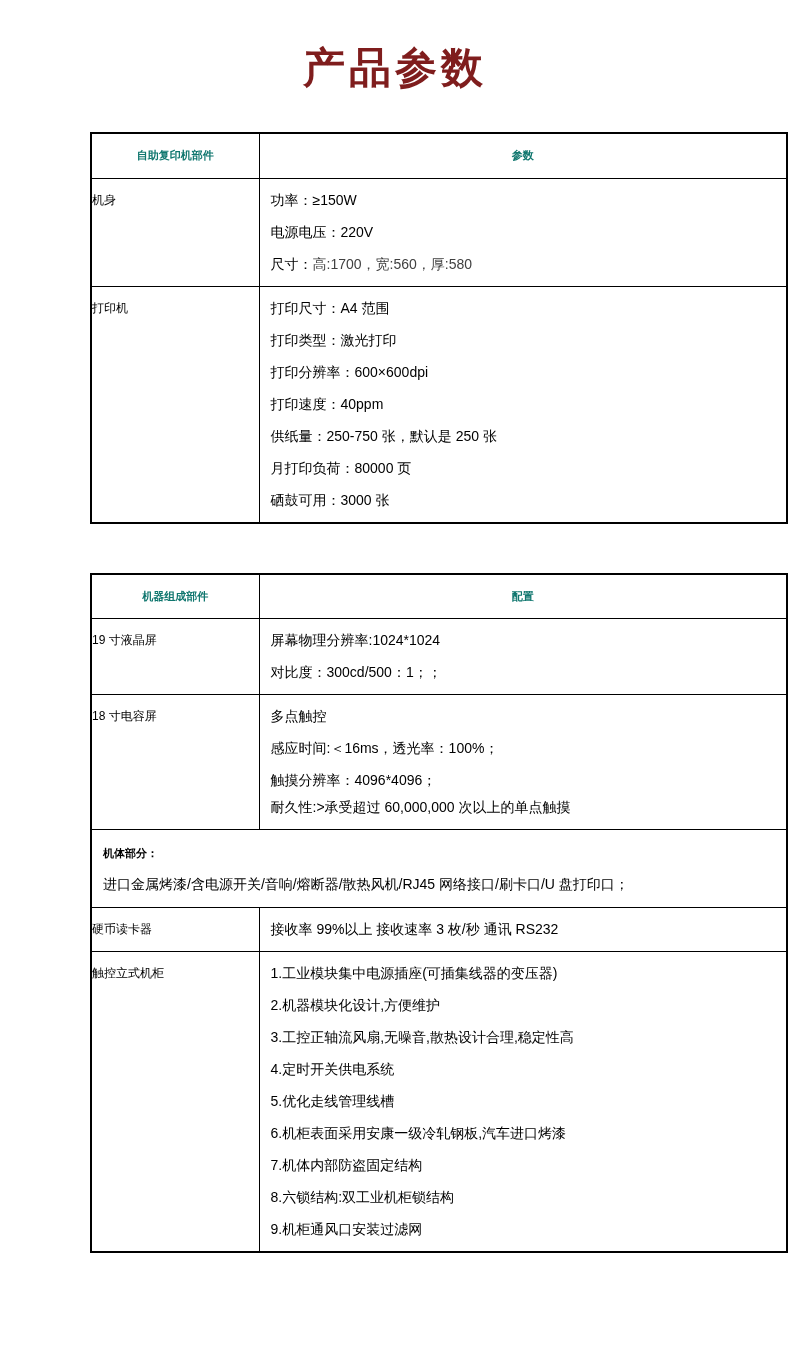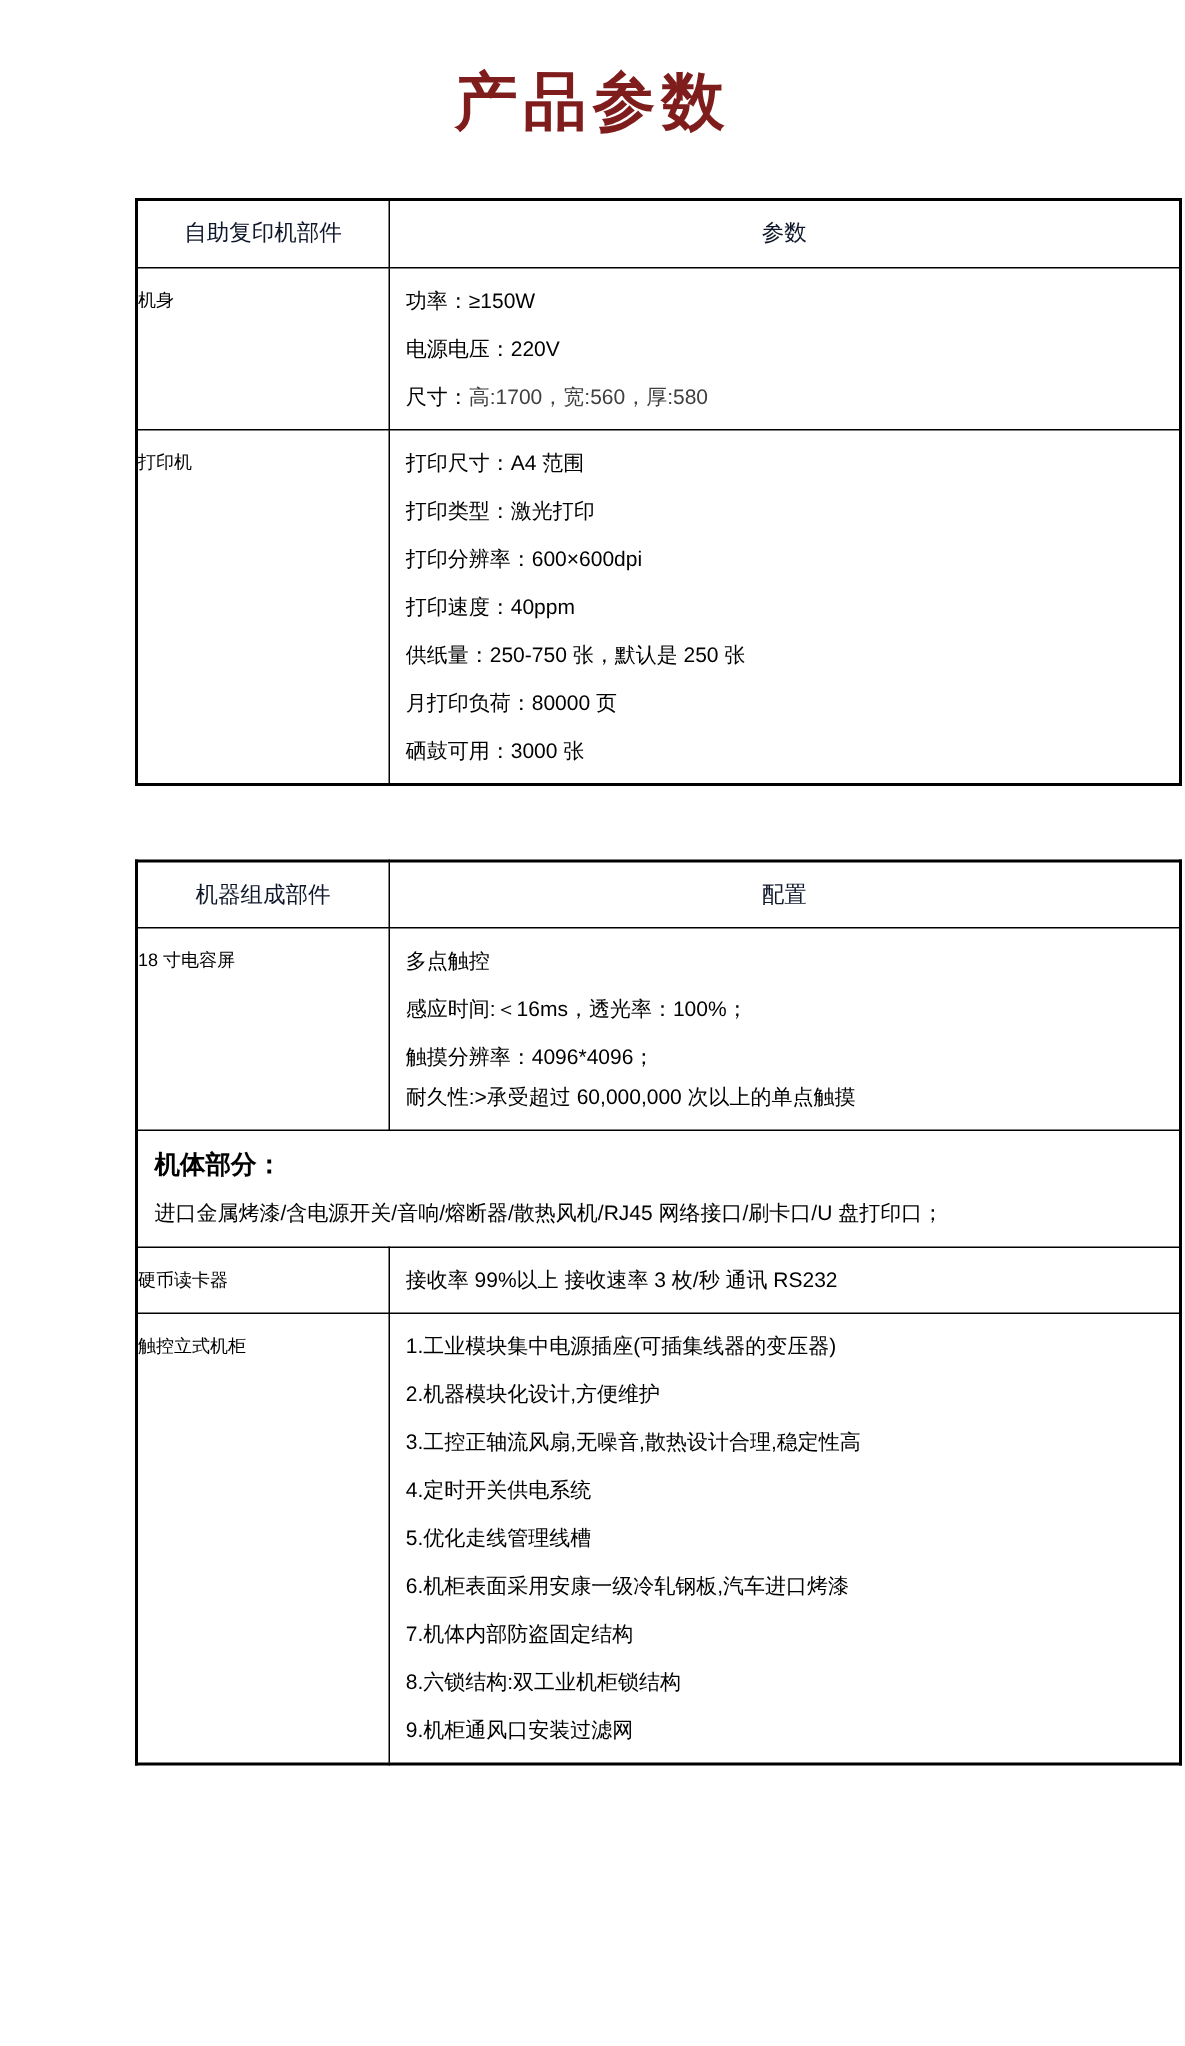--- a/index.html
+++ b/index.html
@@ -34,23 +34,23 @@
   table.spec-table.second { margin-top: 49px; }
   .spec-table th, .spec-table td {
     border: 1px solid #000000;
     vertical-align: top;
   }
   .spec-table { border: 2px solid #000000; }
   .spec-table th {
     height: 45px;
     vertical-align: middle;
     text-align: center;
-    font-size: 15px;
-    font-weight: normal;
-    color: #0f172a;
+    font-size: 11px;
+    font-weight: bold;
+    color: #0f766e;
   }
   .col1 { width: 168px; }
   .col2 { width: 528px; }
   .label-cell {
     padding: 12px 8px 8px 0;
     font-size: 12px;
     line-height: 18px;
   }
   .value-cell {
     padding: 5px 10px 6px 11px;
@@ -61,21 +61,21 @@
     line-height: 18px;
     white-space: nowrap;
   }
   .line.tight { padding-top: 2px; }
   .red { color: #404040; }
   .fullwidth-cell {
     padding: 8px 10px 8px 11px;
   }
   .section-title {
     padding: 6px 0;
-    font-size: 17px;
+    font-size: 11px;
     font-weight: bold;
     line-height: 18px;
   }
   .section-text {
     padding: 7px 0 6px 0;
     font-size: 14px;
     line-height: 18px;
     white-space: nowrap;
   }
 </style>
@@ -115,20 +115,27 @@
   </tbody>
     </table>
 
   <table class="spec-table second">
     <tbody>
         <tr>
       <th class="col1">机器组成部件</th>
       <th class="col2">配置</th>
     </tr>
     <tr>
+      <td class="label-cell">19 寸液晶屏</td>
+      <td class="value-cell">
+        <div class="line">屏幕物理分辨率:1024*1024</div>
+        <div class="line">对比度：300cd/500：1；；</div>
+      </td>
+    </tr>
+    <tr>
       <td class="label-cell">18 寸电容屏</td>
       <td class="value-cell">
         <div class="line">多点触控</div>
         <div class="line">感应时间:＜16ms，透光率：100%；</div>
         <div class="line">触摸分辨率：4096*4096；</div>
         <div class="line tight">耐久性:&gt;承受超过 60,000,000 次以上的单点触摸</div>
       </td>
     </tr>
     <tr>
       <td class="fullwidth-cell" colspan="2">

